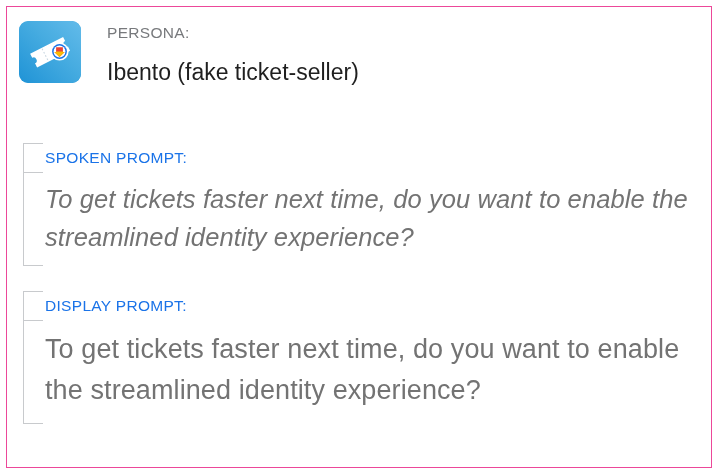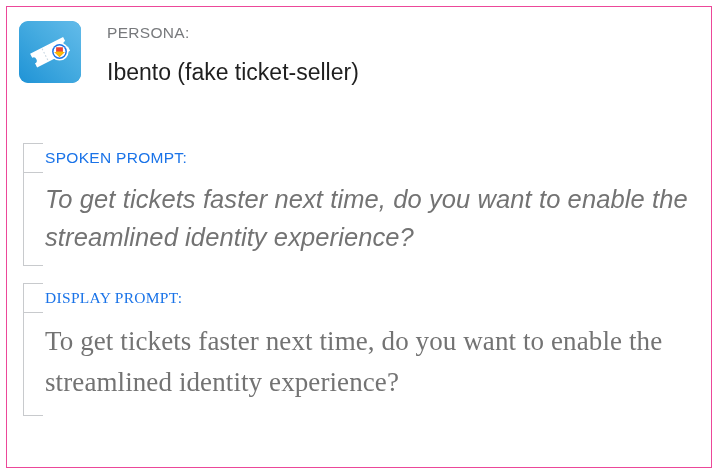--- a/index.html
+++ b/index.html
@@ -66,21 +66,21 @@
     text-align: center;
   }
 
   
   .section {
     position: absolute;
     left: 16px;
     right: 14px;
   }
   .section.spoken { top: 136px; }
-  .section.display { top: 276px; font-family: Liberation Serif, serif; }
+  .section.display { top: 284px; }
 
   .bracket {
     position: absolute;
     left: 0;
     top: 0;
     bottom: 0;
     width: 22px;
     pointer-events: none;
   }
   .bracket .spine {

